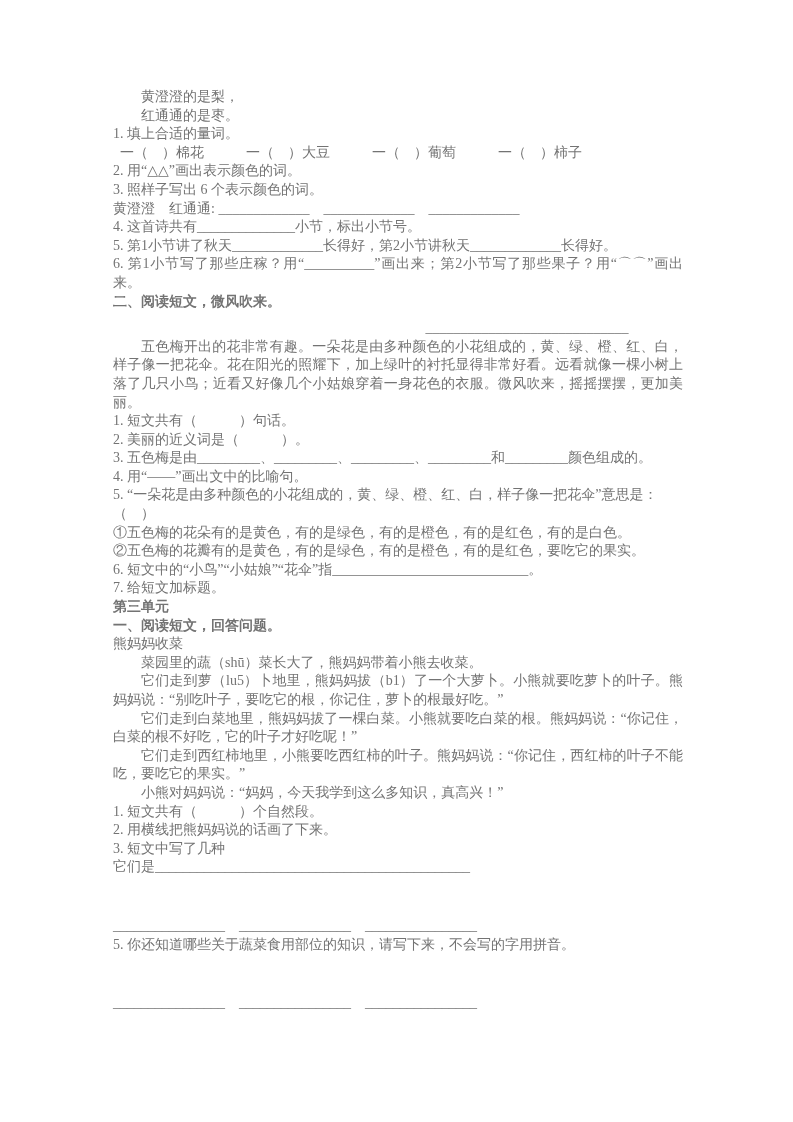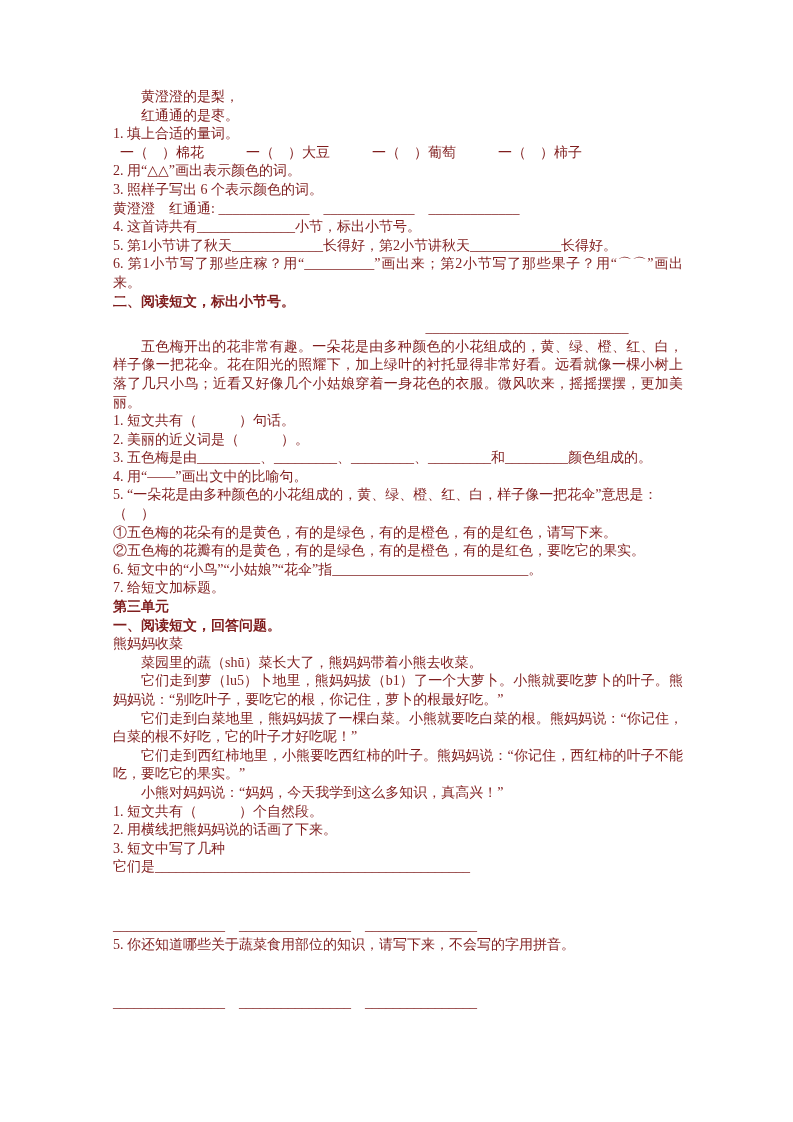--- a/index.html
+++ b/index.html
@@ -5,21 +5,21 @@
   * { box-sizing: border-box; }
   html, body {
     margin: 0;
     padding: 0;
     background: #ffffff;
   }
   .page {
     width: 793px;
     height: 1122px;
     background: #ffffff;
-    color: #7f1d1d;
+    color: #737373;
     font-family: "Liberation Serif", "DejaVu Serif", serif;
     font-size: 14px;
     line-height: 18.6px;
     padding: 88px 110px 30px 113px;
     overflow: hidden;
     text-align: justify;
   }
   p { margin: 0; }
   .indent { text-indent: 2em; }
   .indent-half { text-indent: 0.5em; }
@@ -45,30 +45,30 @@
     <p class="indent-half">一（　）棉花　　　一（　）大豆　　　一（　）葡萄　　　一（　）柿子</p>
     <p>2. 用“△△”画出表示颜色的词。</p>
     <p>3. 照样子写出 6 个表示颜色的词。</p>
     <p>黄澄澄　红通通: _____________　_____________　_____________</p>
     <p>4. 这首诗共有______________小节，标出小节号。</p>
     <p>5. 第1小节讲了秋天_____________长得好，第2小节讲秋天_____________长得好。</p>
     <p>6. 第1小节写了那些庄稼？用“__________”画出来；第2小节写了那些果子？用“⌒⌒”画出来。</p>
   </section>
 
   <section>
-    <p class="bold">二、阅读短文，标出小节号。</p>
+    <p class="bold">二、阅读短文，微风吹来。</p>
     <p class="title-blank">_____________________________</p>
     <p class="indent">五色梅开出的花非常有趣。一朵花是由多种颜色的小花组成的，黄、绿、橙、红、白，样子像一把花伞。花在阳光的照耀下，加上绿叶的衬托显得非常好看。远看就像一棵小树上落了几只小鸟；近看又好像几个小姑娘穿着一身花色的衣服。微风吹来，摇摇摆摆，更加美丽。</p>
     <p>1. 短文共有（　　　）句话。</p>
     <p>2. 美丽的近义词是（　　　）。</p>
     <p>3. 五色梅是由_________、_________、_________、_________和_________颜色组成的。</p>
     <p>4. 用“——”画出文中的比喻句。</p>
     <p>5. “一朵花是由多种颜色的小花组成的，黄、绿、橙、红、白，样子像一把花伞”意思是：</p>
     <p>（　）</p>
-    <p>①五色梅的花朵有的是黄色，有的是绿色，有的是橙色，有的是红色，请写下来。</p>
+    <p>①五色梅的花朵有的是黄色，有的是绿色，有的是橙色，有的是红色，有的是白色。</p>
     <p>②五色梅的花瓣有的是黄色，有的是绿色，有的是橙色，有的是红色，要吃它的果实。</p>
     <p>6. 短文中的“小鸟”“小姑娘”“花伞”指____________________________。</p>
     <p>7. 给短文加标题。</p>
   </section>
 
   <section>
     <p class="bold gap-top">第三单元</p>
     <p class="bold gap-top">一、阅读短文，回答问题。</p>
     <p>熊妈妈收菜</p>
     <p class="indent">菜园里的蔬（shū）菜长大了，熊妈妈带着小熊去收菜。</p>

